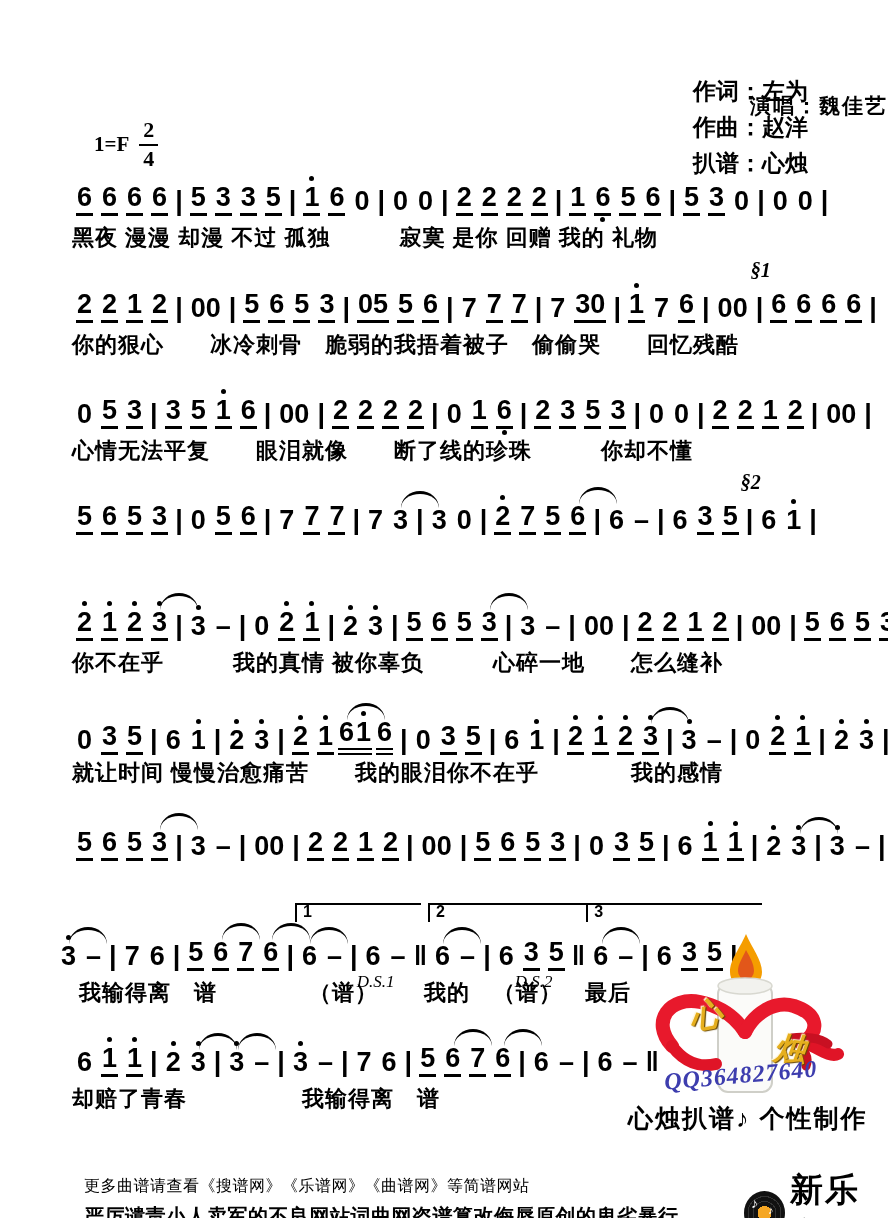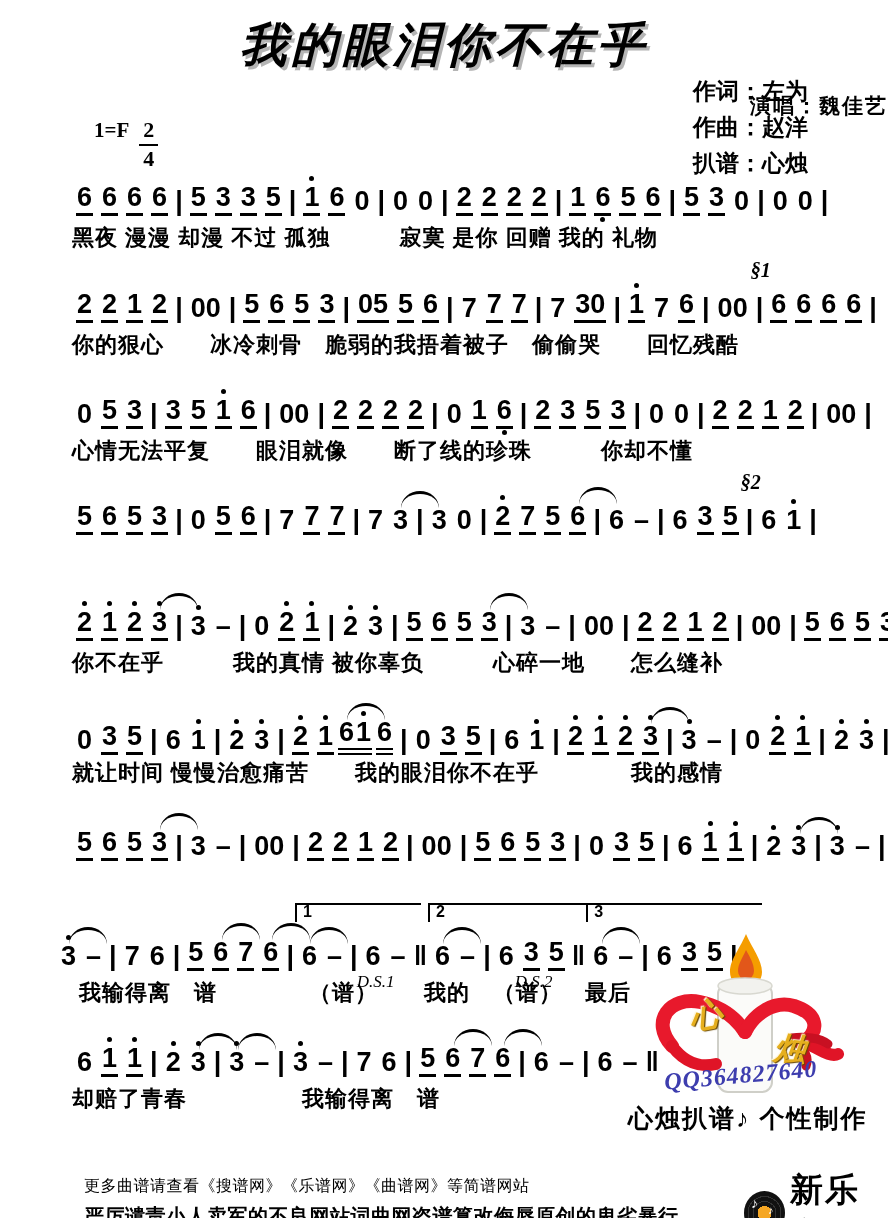--- a/index.html
+++ b/index.html
@@ -12,21 +12,21 @@
          font-size:47px;font-weight:bold;font-style:italic;letter-spacing:4px;
          text-shadow:3px 3px 0 #b5b5b5;}
   .singer{position:absolute;top:92px;left:0;right:0;text-align:right;
           font-family:"Liberation Serif","DejaVu Serif",serif;
           font-size:21px;font-weight:bold;letter-spacing:2px;}
   .credits{position:absolute;top:74px;left:693px;
            font-family:"Liberation Serif","DejaVu Serif",serif;
            font-size:23px;font-weight:bold;line-height:36px;white-space:nowrap;}
   .keysig{position:absolute;top:118px;left:94px;
           font-family:"Liberation Serif","DejaVu Serif",serif;
-          font-size:21px;font-weight:bold;display:flex;align-items:flex-start;}
+          font-size:21px;font-weight:bold;display:flex;align-items:center;}
   .frac{display:inline-block;margin-left:10px;text-align:center;font-size:22px;line-height:1;}
   .frac .fn{display:block;border-bottom:2px solid #000;padding:1px 4px 3px;}
   .frac .fd{display:block;padding-top:2px;}
 
   
   .mline{position:absolute;left:72px;white-space:nowrap;}
   .mline[data-line="7"]{left:56px;}
   .notes{white-space:nowrap;height:48px;}
   .lyr{font-size:22px;font-weight:bold;letter-spacing:1px;white-space:pre;}
 
@@ -77,21 +77,20 @@
           #f5a623 0 7px,#111 7px 11px,#333 11px 12px,#111 12px 16px,#333 16px 17px,#111 17px 100%);}
   .disc .n1{position:absolute;left:7px;top:4px;color:#fff;font-size:14px;font-weight:bold;}
   .disc .n2{position:absolute;left:24px;top:13px;color:#fff;font-size:11px;font-weight:bold;}
   .brand-text{font-size:33px;font-weight:bold;letter-spacing:2px;}
 </style>
 </head>
 <body>
 
 <div class="page">
 
-  <div class="title">我的眼泪你不在乎</div>
   <div class="singer">演唱：魏佳艺</div>
   <div class="credits">
     <div>作词：左为</div>
     <div>作曲：赵洋</div>
     <div>扒谱：心烛</div>
   </div>
   <div class="keysig">
     <span>1=F</span>
     <span class="frac">
       <span class="fn">2</span>

